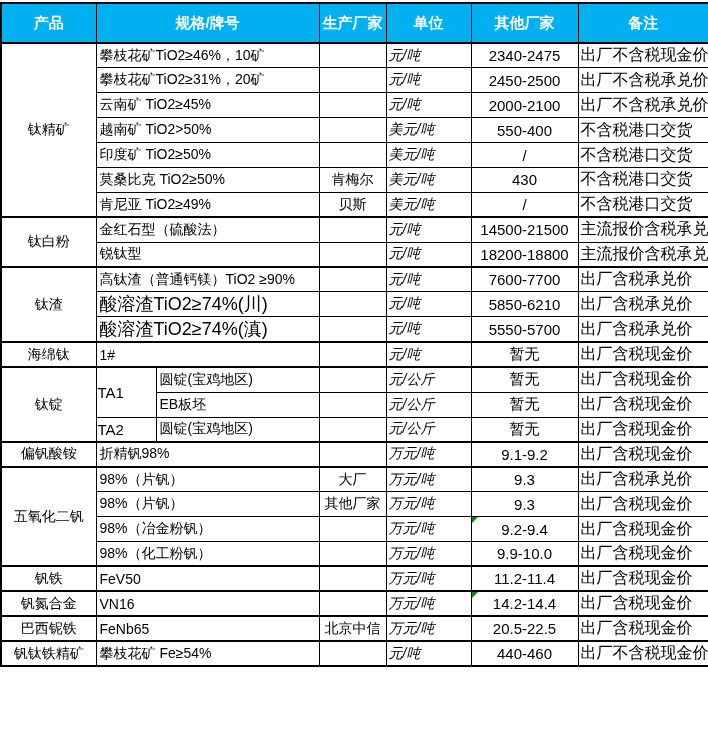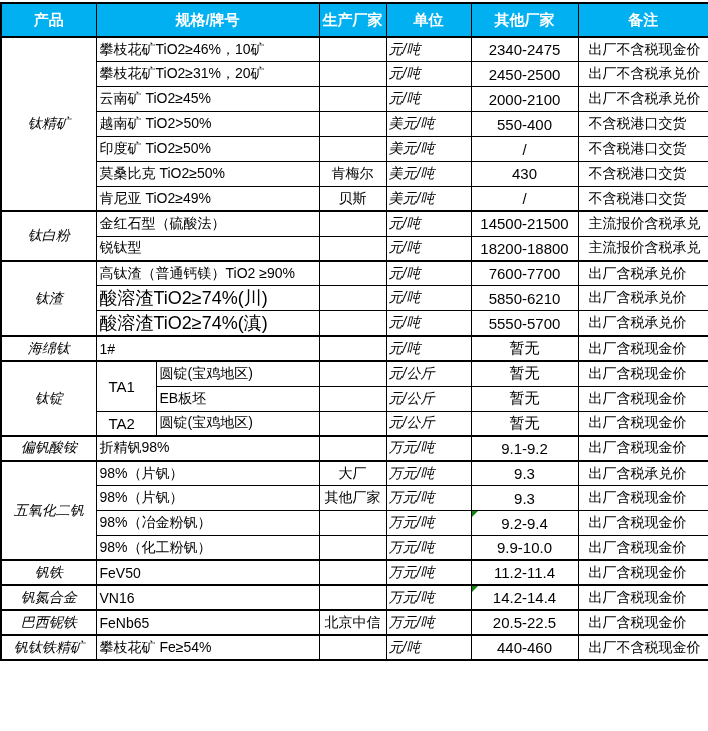--- a/index.html
+++ b/index.html
@@ -30,35 +30,35 @@
     padding:0 2px;
     overflow:hidden;
     white-space:nowrap;
     vertical-align:middle;
   }
   thead th{
     background:var(--header-bg);
     color:var(--header-text);
     font-size:15px;
     font-weight:bold;
-    height:34px;
+    height:40px;
     text-align:center;
     border-bottom:2px solid var(--border);
     margin-left:20px;
   }
   tbody td{height:24.9px;font-size:14px;}
   tr.group-start td{border-top:2px solid var(--border);}
-  .c-product{text-align:center;font-style:italic;}
-  .c-grade{text-align:left;padding-left:12px;font-size:15px;}
+  .c-product{text-align:center;}
+  .c-grade{text-align:left;padding-left:1px;font-size:15px;}
   .c-spec{text-align:left;padding-left:3px;margin-left:32px;}
   .c-spec.small{font-size:18px;}
   .c-maker{text-align:center;}
   .c-unit{text-align:left;font-style:italic;}
   .c-price{text-align:center;font-size:15px;position:relative;margin-top:12px;}
-  .c-note{text-align:left;padding-left:10px;font-size:14px;}
+  .c-note{text-align:left;padding-left:2px;font-size:16px;}
   .flag{
     position:absolute;top:0;left:0;
     width:0;height:0;
     border-top:6px solid var(--flag-green);
     border-right:6px solid transparent;
   }
 </style>
 </head>
 <body>
 

